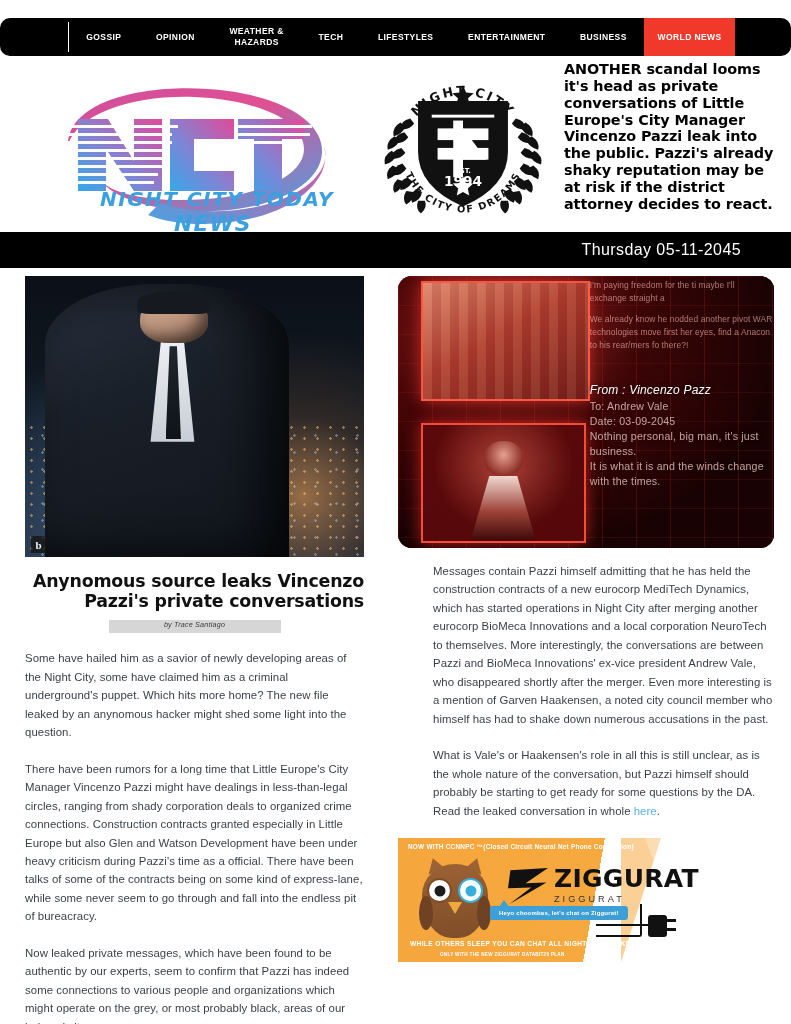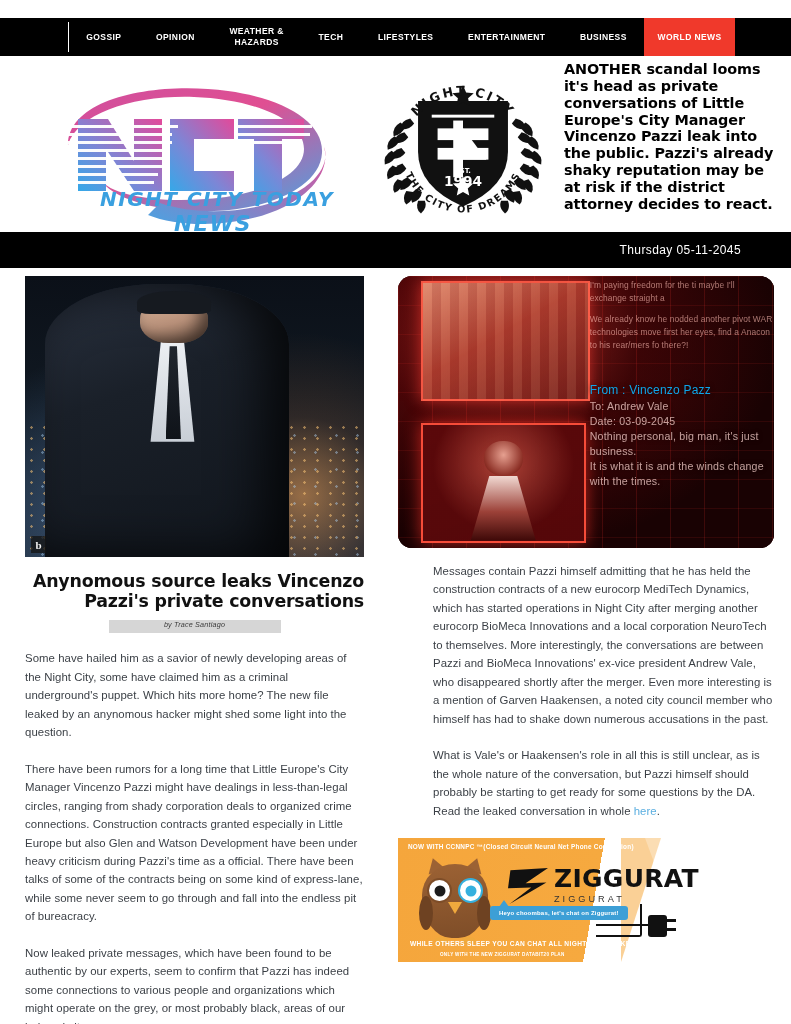--- a/index.html
+++ b/index.html
@@ -18,20 +18,21 @@
   }
 
   
   .navbar {
     position: absolute;
     top: 18px; left: 0;
     width: 791px; height: 38px;
     background: #000000;
     display: flex;
     align-items: stretch;
+    border-radius: 10px;
   }
   .nav-pad-left { width: 68px; flex: 0 0 68px; }
   .nav-sep {
     width: 1px; background: #ffffff; flex: 0 0 1px;
     margin: 4px 0;
   }
   .nav-items { display: flex; flex: 1 1 auto; align-items: stretch; }
   .nav-item {
     flex: 1 1 auto;
     display: flex; align-items: center; justify-content: center;
@@ -91,21 +92,21 @@
     position: absolute;
     top: 232px; left: 0;
     width: 791px; height: 36px;
     background: #000000;
     display: flex;
     align-items: center;
     justify-content: flex-end;
   }
   .datebar-text {
     color: #ffffff;
-    font-size: 12px;
+    font-size: 16px;
     letter-spacing: 0.4px;
     padding-right: 50px;
     font-family: "Liberation Sans", sans-serif;
   }
 
   
   .content {
     position: absolute;
     top: 276px; left: 0;
     width: 791px;
@@ -298,21 +299,21 @@
     position: absolute;
     left: 51%; top: 39%;
     width: 49%;
     color: #ffd9d4;
     font-size: 10.6px;
     line-height: 1.42;
     letter-spacing: .2px;
     text-shadow: 0 0 5px rgba(0,0,0,.8);
     font-family: "Liberation Sans", sans-serif;
   }
-  .mail-meta .from { font-size: 12px; color: #0ea5e9; }
+  .mail-meta .from { font-size: 12px; color: #ffffff; font-style: italic; }
   .mail-meta .dim { opacity: .72; }
   .mail-body {
     position: absolute;
     left: 51%; top: 1%;
     width: 49%;
     color: rgba(255,190,180,.62);
     font-size: 8.4px;
     line-height: 1.55;
     letter-spacing: .1px;
     filter: blur(0.45px);

